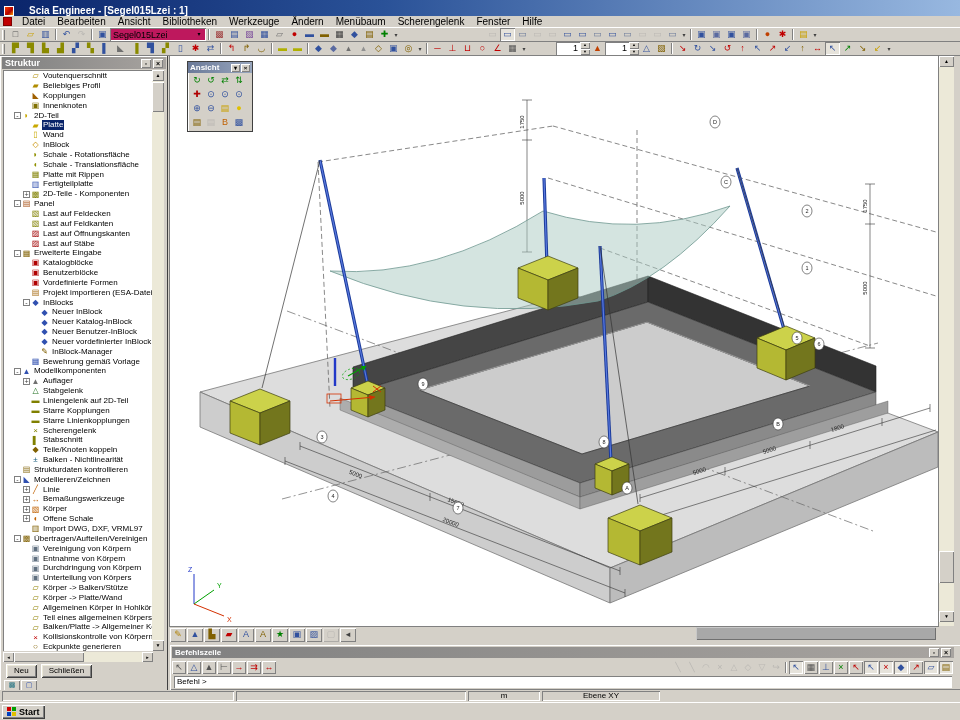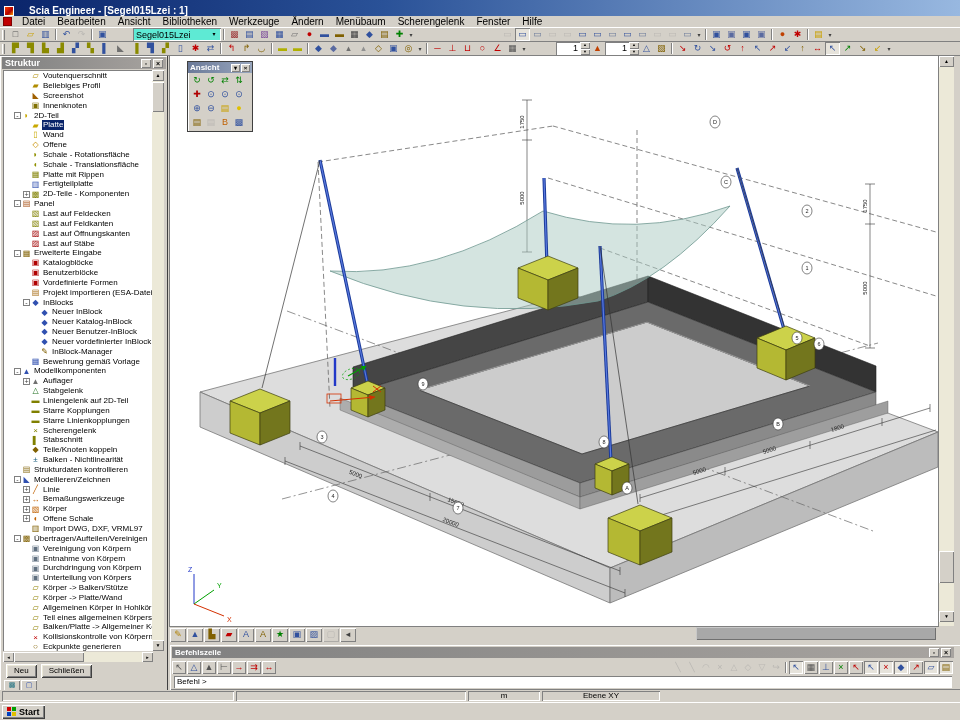--- a/index.html
+++ b/index.html
@@ -23,22 +23,22 @@
   
   .tbrow { position:absolute; left:0; width:960px; height:14px; background:#d4d0c8;
     display:flex; align-items:center; border-bottom:1px solid #808080; }
   .tb1 { top:28px; } .tb2 { top:42px; }
   .grip { width:3px; height:10px; margin:0 3px 0 2px; border-left:1px solid #fff; border-right:1px solid #808080; }
   .tsep { width:2px; height:11px; margin:0 2px; border-left:1px solid #808080; border-right:1px solid #fff; }
   .tgroup { display:flex; align-items:center; }
   .ticon { width:15px; height:13px; display:flex; align-items:center; justify-content:center;
     font-size:9px; line-height:13px; }
   .tdrop { font-size:6px; color:#404040; width:8px; text-align:center; }
-  .combo { width:88px; height:13px; background:#5eead4; box-shadow:inset 1px 1px 0 #808080,inset -1px -1px 0 #fff;
-    display:flex; align-items:center; font-size:9px;margin-left:23px; }
+  .combo { width:96px; height:13px; background:#be185d; box-shadow:inset 1px 1px 0 #808080,inset -1px -1px 0 #fff;
+    display:flex; align-items:center; font-size:9px; }
   .combo .cval { flex:1; padding-left:3px; overflow:hidden; white-space:nowrap; }
   .combo .cbtn { width:12px; height:11px; margin:1px; font-size:6px; text-align:center; line-height:11px; }
   .spacer1 { width:85px; } .spacer2 { width:28px; }
   .spin { width:34px; height:13px; display:flex; background:#fff; box-shadow:inset 1px 1px 0 #808080,inset -1px -1px 0 #fff; }
   .spinval { flex:1; font-size:9px; text-align:right; padding:0 2px; line-height:13px; }
   .spinarr { width:10px; display:flex; flex-direction:column; }
   .spinarr span { flex:1; font-size:4px; line-height:5px; text-align:center; background:#d4d0c8;
     box-shadow:inset 1px 1px 0 #fff, inset -1px -1px 0 #808080; }
 
   
@@ -354,21 +354,21 @@
           <span class="tlab">Voutenquerschnitt</span>
         </div>
         <div class="trow" style="padding-left: 20px;">
           <span class="exp"></span>
           <span class="tico gi" style="color: rgb(176, 140, 0);">▰</span>
           <span class="tlab">Beliebiges Profil</span>
         </div>
         <div class="trow" style="padding-left: 20px;">
           <span class="exp"></span>
           <span class="tico gi" style="color: rgb(160, 96, 0);">◣</span>
-          <span class="tlab">Screenshot</span>
+          <span class="tlab">Kopplungen</span>
         </div>
         <div class="trow" style="padding-left: 20px;">
           <span class="exp"></span>
           <span class="tico gi" style="color: rgb(128, 112, 0);">▣</span>
           <span class="tlab">Innenknoten</span>
         </div>
         <div class="trow" style="padding-left: 11px;">
           <span class="exp on">-</span>
           <span class="tico gi" style="color: rgb(200, 168, 0);">◗</span>
           <span class="tlab">2D-Teil</span>
@@ -379,21 +379,21 @@
           <span class="tlab">Platte</span>
         </div>
         <div class="trow" style="padding-left: 20px;">
           <span class="exp"></span>
           <span class="tico gi" style="color: rgb(200, 168, 0);">▯</span>
           <span class="tlab">Wand</span>
         </div>
         <div class="trow" style="padding-left: 20px;">
           <span class="exp"></span>
           <span class="tico gi" style="color: rgb(200, 144, 0);">◇</span>
-          <span class="tlab">Offene</span>
+          <span class="tlab">InBlock</span>
         </div>
         <div class="trow" style="padding-left: 20px;">
           <span class="exp"></span>
           <span class="tico gi" style="color: rgb(144, 144, 0);">◗</span>
           <span class="tlab">Schale - Rotationsfläche</span>
         </div>
         <div class="trow" style="padding-left: 20px;">
           <span class="exp"></span>
           <span class="tico gi" style="color: rgb(144, 144, 0);">◖</span>
           <span class="tlab">Schale - Translationsfläche</span>

